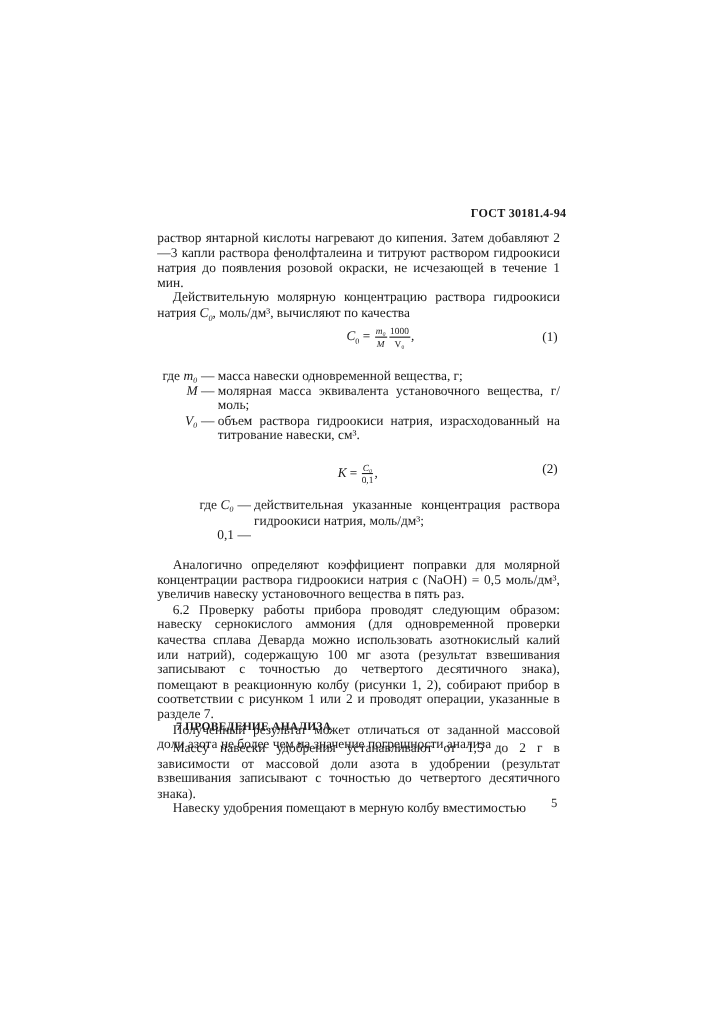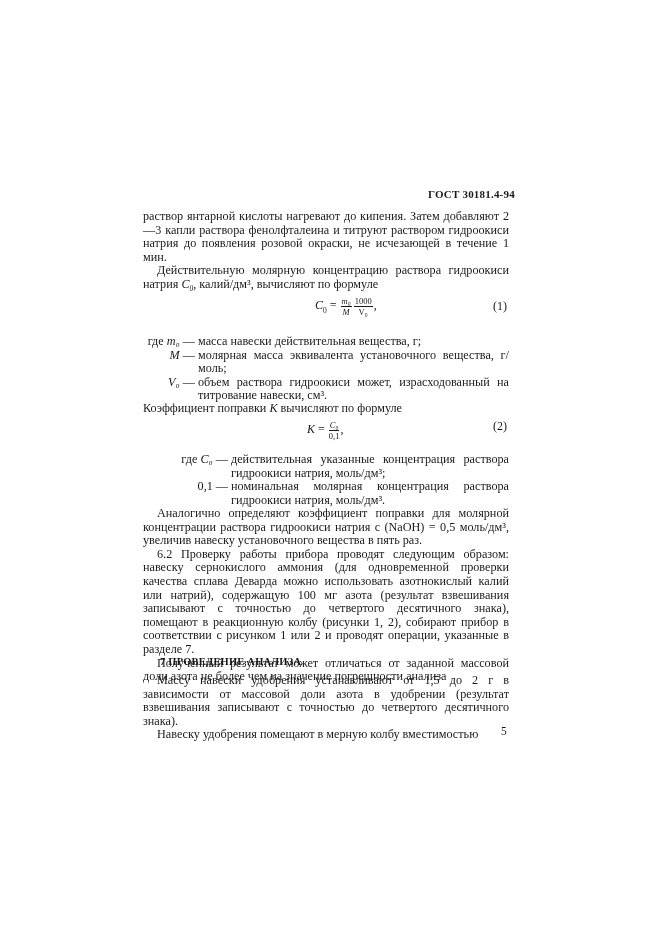--- a/index.html
+++ b/index.html
@@ -28,61 +28,57 @@
 </head>
 <body>
 
 <div class="page">
 
   <div class="header">ГОСТ 30181.4-94</div>
 
   <div class="text" style="top:210px;">
     <p class="p">раствор янтарной кислоты нагревают до кипения. Затем добавляют 2—3 капли раствора фенолфталеина и титруют раствором гидроокиси натрия до появления розовой окраски, не исчезающей в течение 1 мин.</p>
     <p class="p indent">
-      <span>Действительную молярную концентрацию раствора гидроокиси натрия </span><i class="v"><span>C</span><sub>0</sub></i><span>, калий/дм³, вычисляют по формуле</span>
+      <span>Действительную молярную концентрацию раствора гидроокиси натрия </span><i class="v"><span>C</span><sub>0</sub></i><span>, моль/дм³, вычисляют по качества</span>
     </p>
   </div>
 
   <div class="formula" style="left:299px; top:296px;margin-left:16px;">
     <span>C</span><sub style="font-style:normal">0</sub><span style="font-style:normal"> = </span><span class="frac"><span class="num">m₀</span><span class="den">M</span></span><span class="frac" style="font-style:normal"><span class="num">1000</span><span class="den">V₀</span></span><span>,</span>
   </div>
   <div class="fnum" style="left:493px; top:299px;">(1)</div>
 
   <div class="defs" style="top:335px;">
     <div class="def-row">
       <span class="def-sym"><span>где</span> <i>m₀</i> <span>—</span></span>
-      <span class="def-text">масса навески действительная вещества, г;</span>
+      <span class="def-text">масса навески одновременной вещества, г;</span>
     </div>
     <div class="def-row">
       <span class="def-sym"><i>M</i> <span>—</span></span>
       <span class="def-text">молярная масса эквивалента установочного вещества, г/моль;</span>
     </div>
     <div class="def-row">
       <span class="def-sym"><i>V₀</i> <span>—</span></span>
-      <span class="def-text">объем раствора гидроокиси может, израсходованный на титрование навески, см³.</span>
+      <span class="def-text">объем раствора гидроокиси натрия, израсходованный на титрование навески, см³.</span>
     </div>
   </div>
 
-  <div class="text" style="top:402px;">
-    <p class="p indent" style="text-indent:0"><span>Коэффициент поправки </span><i class="v">K</i><span> вычисляют по формуле</span></p>
-  </div>
 
   <div class="formula" style="left:307px; top:420px;">
     <span>K</span><span style="font-style:normal"> = </span><span class="frac"><span class="num">C₀</span><span class="den" style="font-style:normal">0,1</span></span><span>,</span>
   </div>
   <div class="fnum" style="left:493px; top:419px;">(2)</div>
 
   <div class="defs" style="left:158px; width:351px; top:453px;">
     <div class="def-row">
       <span class="def-sym def-sym-wide"><span>где</span> <i>C₀</i> <span>—</span></span>
       <span class="def-text">действительная указанные концентрация раствора гидроокиси натрия, моль/дм³;</span>
     </div>
     <div class="def-row">
       <span class="def-sym def-sym-wide"><span>0,1</span> <span>—</span></span>
-      <span class="def-text">номинальная молярная концентрация раствора гидроокиси натрия, моль/дм³.</span>
     </div>
   </div>
 
   <div class="text" style="top:507px;">
     <p class="p indent">Аналогично определяют коэффициент поправки для молярной концентрации раствора гидроокиси натрия c (NaOH) = 0,5 моль/дм³, увеличив навеску установочного вещества в пять раз.</p>
     <p class="p indent">6.2 Проверку работы прибора проводят следующим образом: навеску сернокислого аммония (для одновременной проверки качества сплава Деварда можно использовать азотнокислый калий или натрий), содержащую 100 мг азота (результат взвешивания записывают с точностью до четвертого десятичного знака), помещают в реакционную колбу (рисунки 1, 2), собирают прибор в соответствии с рисунком 1 или 2 и проводят операции, указанные в разделе 7.</p>
     <p class="p indent">Полученный результат может отличаться от заданной массовой доли азота не более чем на значение погрешности анализа</p>
   </div>
 
   <div class="heading">7 ПРОВЕДЕНИЕ АНАЛИЗА</div>

